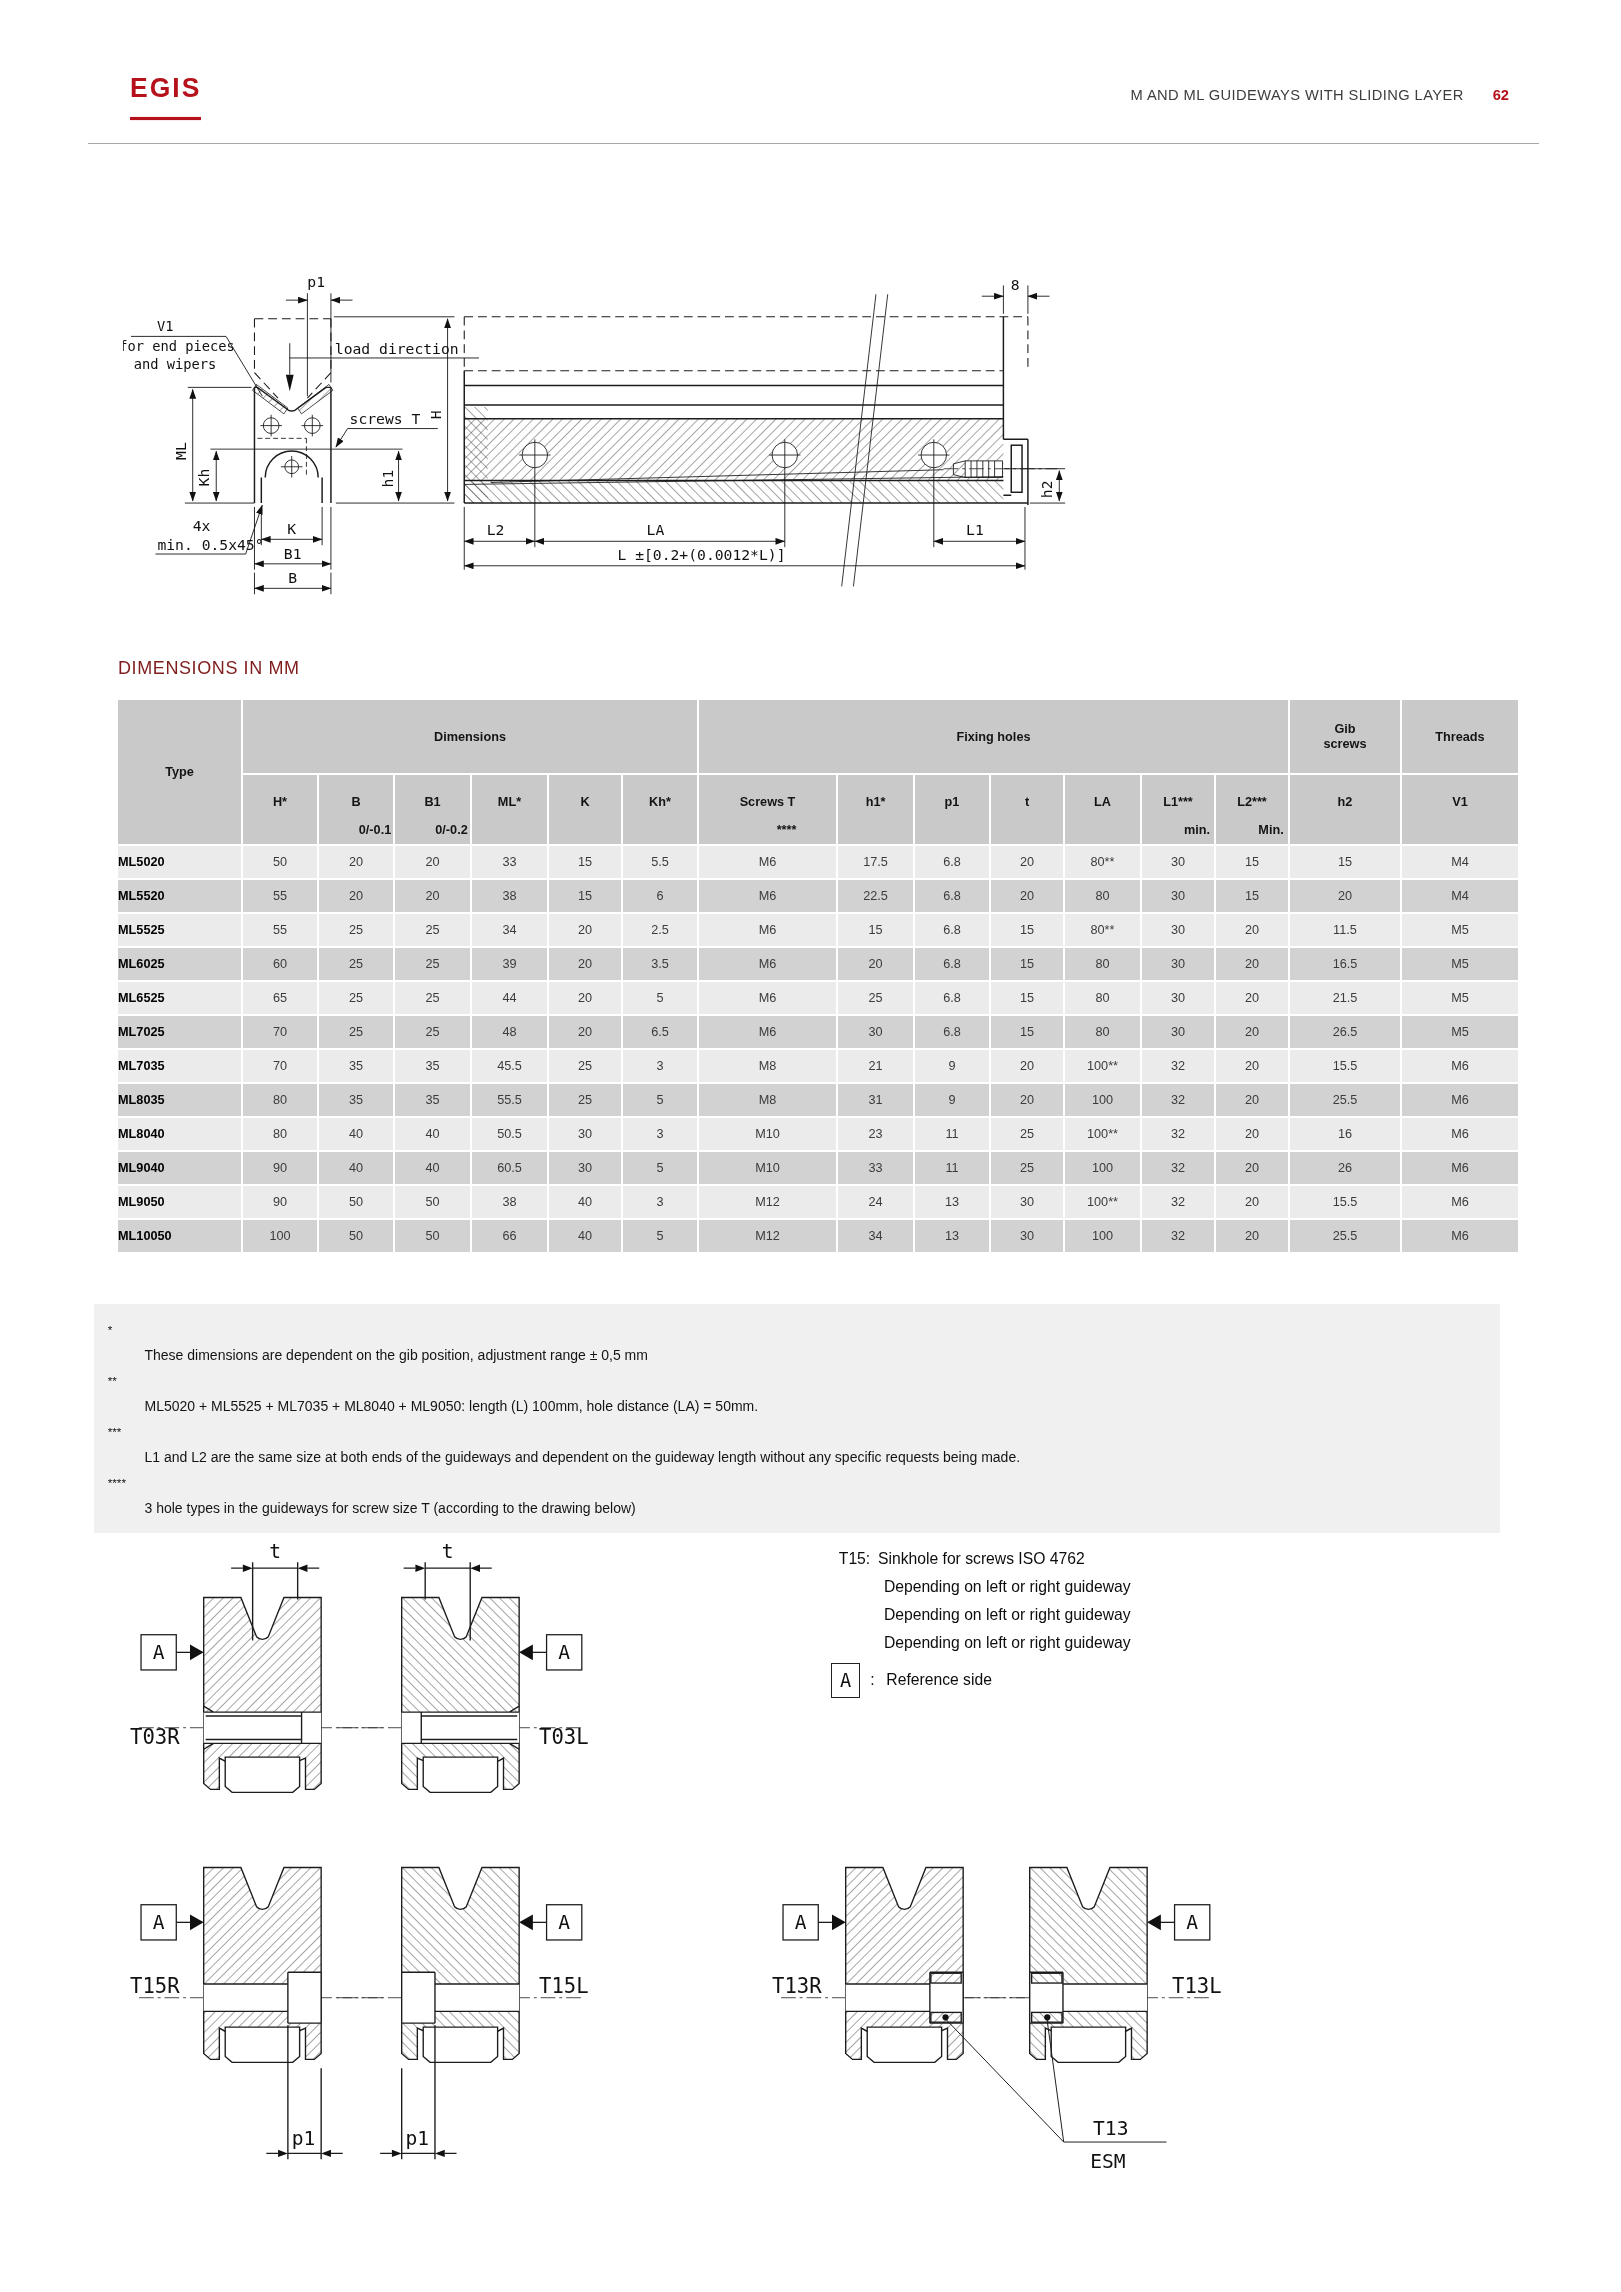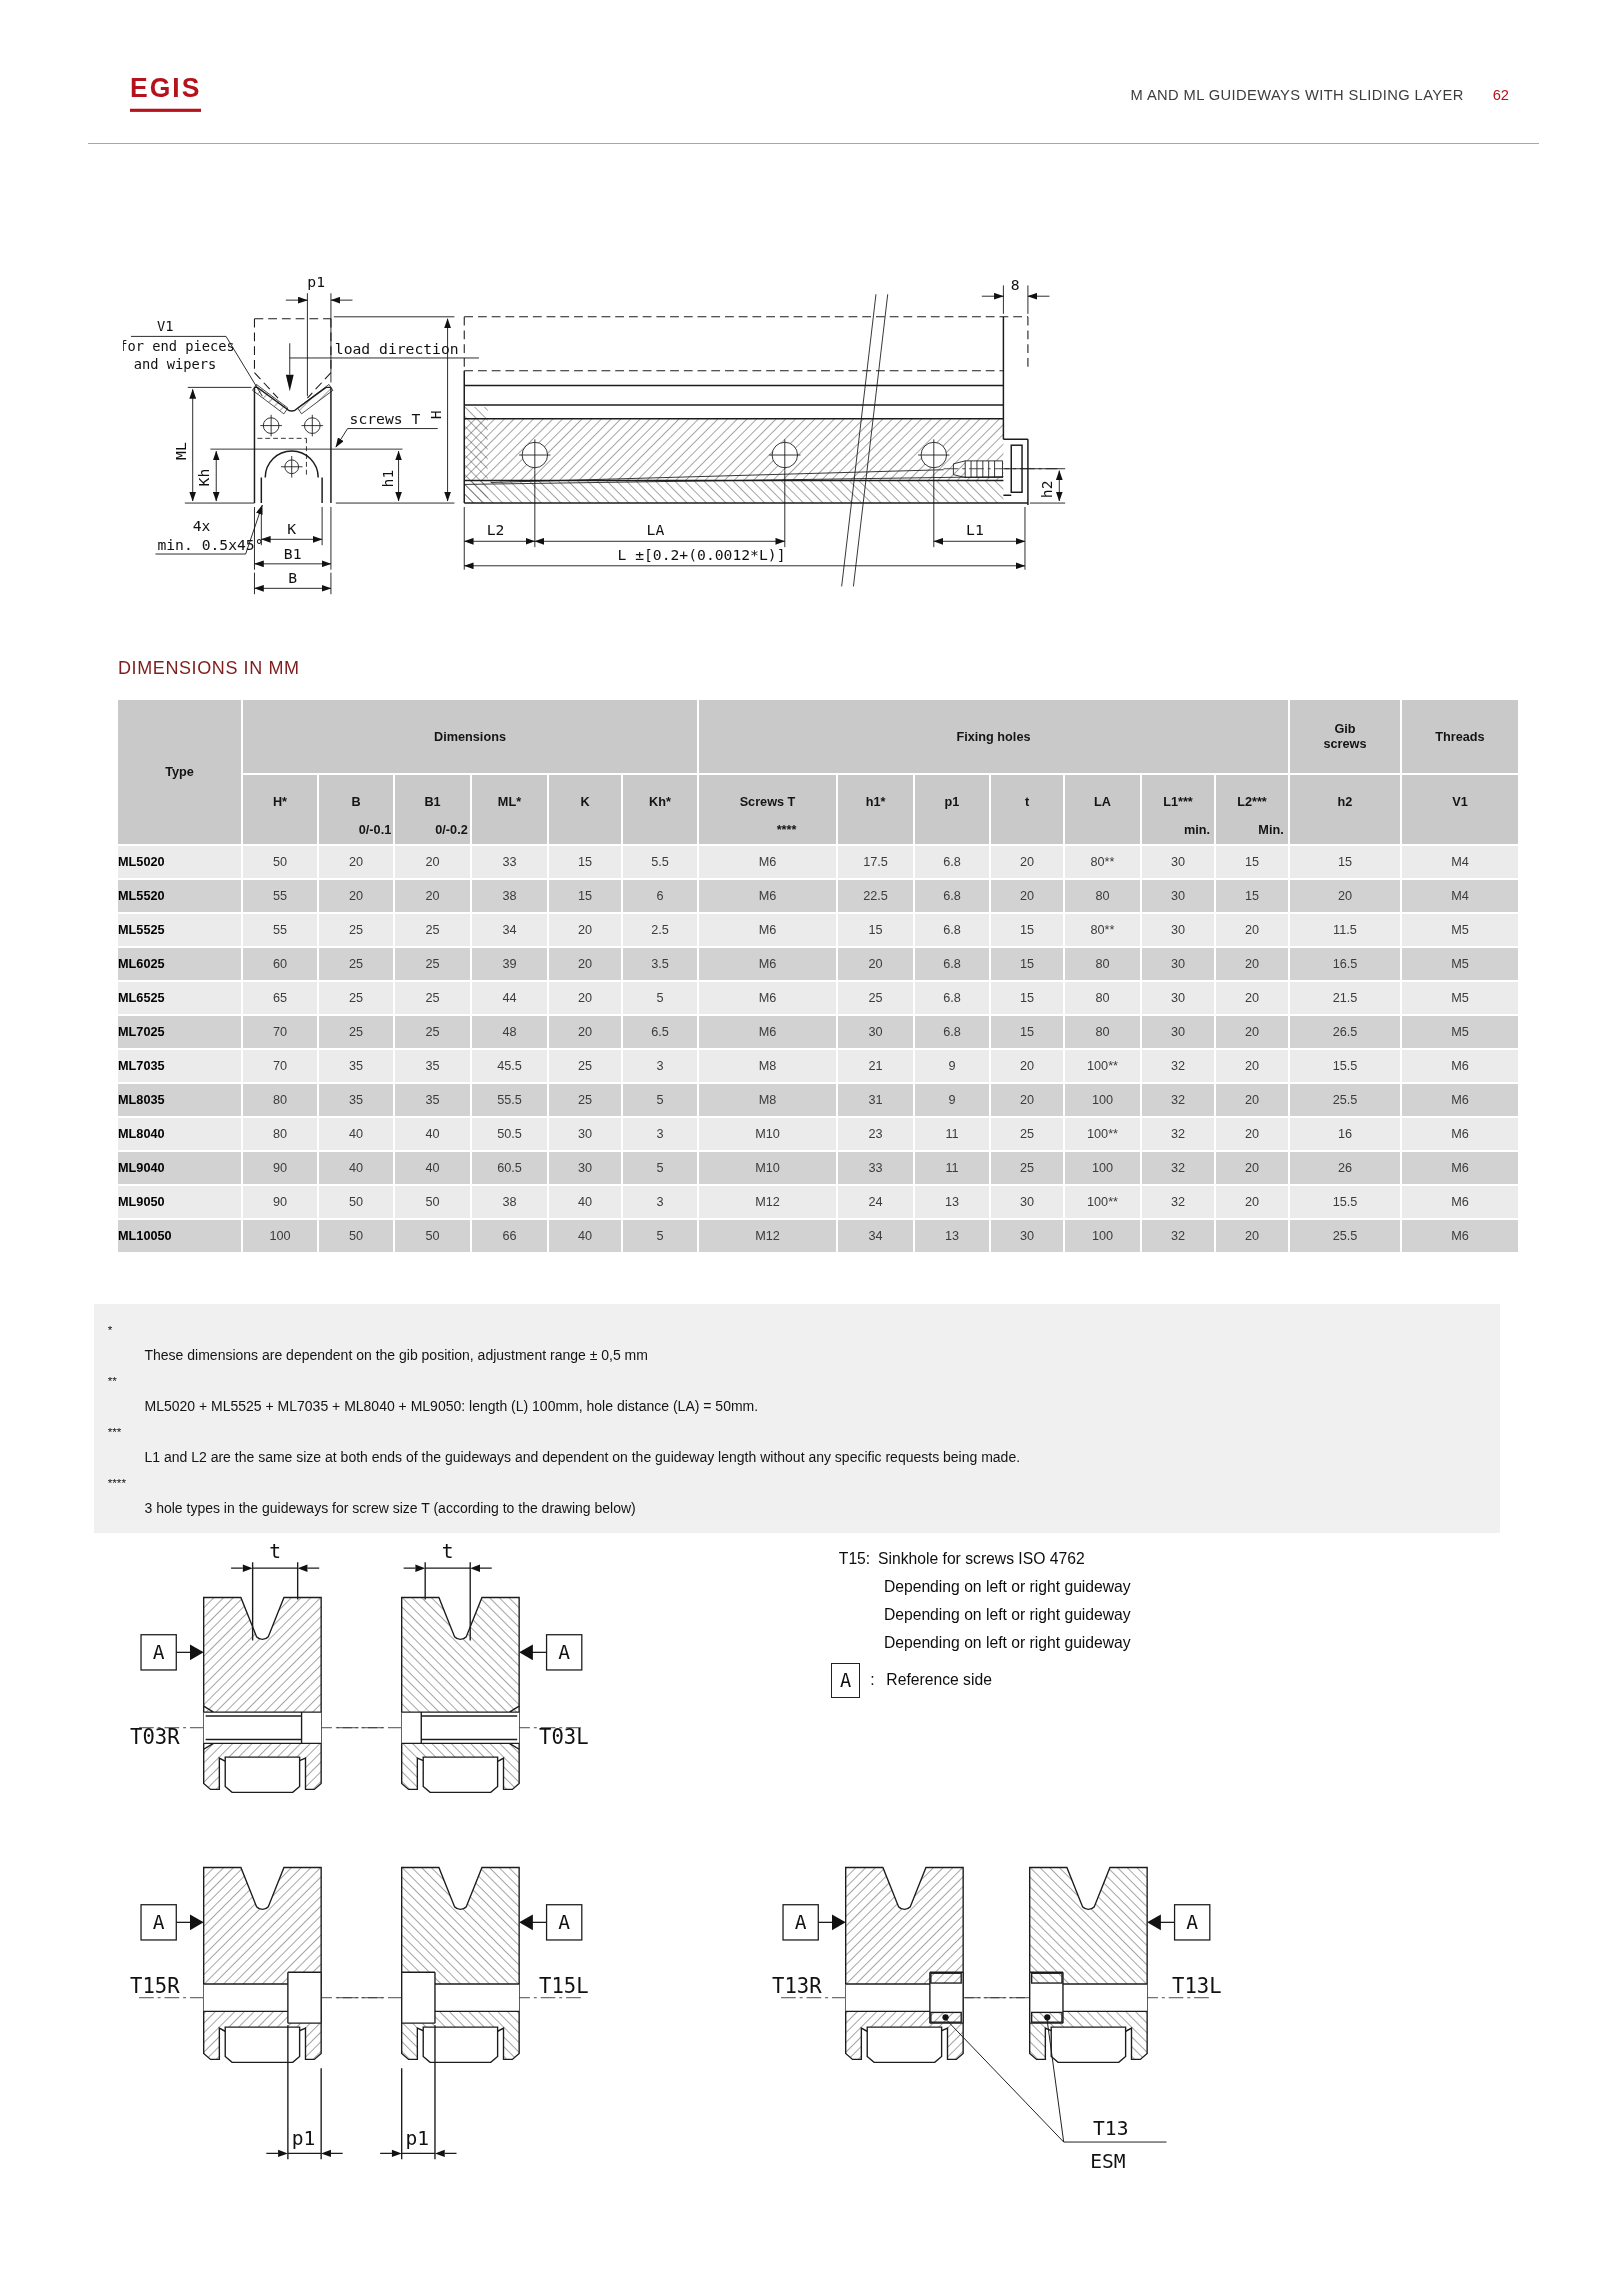--- a/index.html
+++ b/index.html
@@ -1,24 +1,24 @@
 <!DOCTYPE html>
 <html><head>
 <meta charset="utf-8">
 <style>
   html,body{margin:0;padding:0;background:#888;}
   .page{position:relative;width:1621px;height:2293px;background:#ffffff;overflow:hidden;
         font-family:"Liberation Sans",sans-serif;color:#111;}
   
   .logo{position:absolute;left:130px;top:76px;font-weight:bold;font-size:26.5px;letter-spacing:2px;
-        color:#b5121b;border-bottom:3.9px solid #b5121b;line-height:25.5px;padding-bottom:6px;
+        color:#b5121b;border-bottom:3.9px solid #b5121b;line-height:25.5px;padding-bottom:14px;
         font-family:"Liberation Sans",sans-serif;transform:scaleY(1.05);}
   .head-right{position:absolute;top:86px;left:0;width:1509px;text-align:right;white-space:nowrap;}
   .head-title{font-size:14.7px;color:#3d3d3d;letter-spacing:0.4px;}
-  .page-num{font-size:14.7px;font-weight:normal;color:#b5121b;margin-left:29px;}
+  .page-num{font-size:14.7px;font-weight:bold;color:#b5121b;margin-left:29px;}
   .head-rule{position:absolute;left:88px;top:143px;width:1451px;height:1px;background:#a8a8a8;}
   
   svg{position:absolute;}
   .topdraw{left:123px;top:257px;}
   .dtxt{font-family:"DejaVu Sans Mono",monospace;font-size:15px;fill:#111;}
   .dtxt2{font-family:"DejaVu Sans Mono",monospace;font-size:14px;fill:#111;}
   .ttxt{font-family:"DejaVu Sans Mono",monospace;font-size:20px;fill:#111;}
   
   .sec-label{position:absolute;left:118px;top:658px;font-size:18px;letter-spacing:0.6px;color:#7f1d1d;}
   

